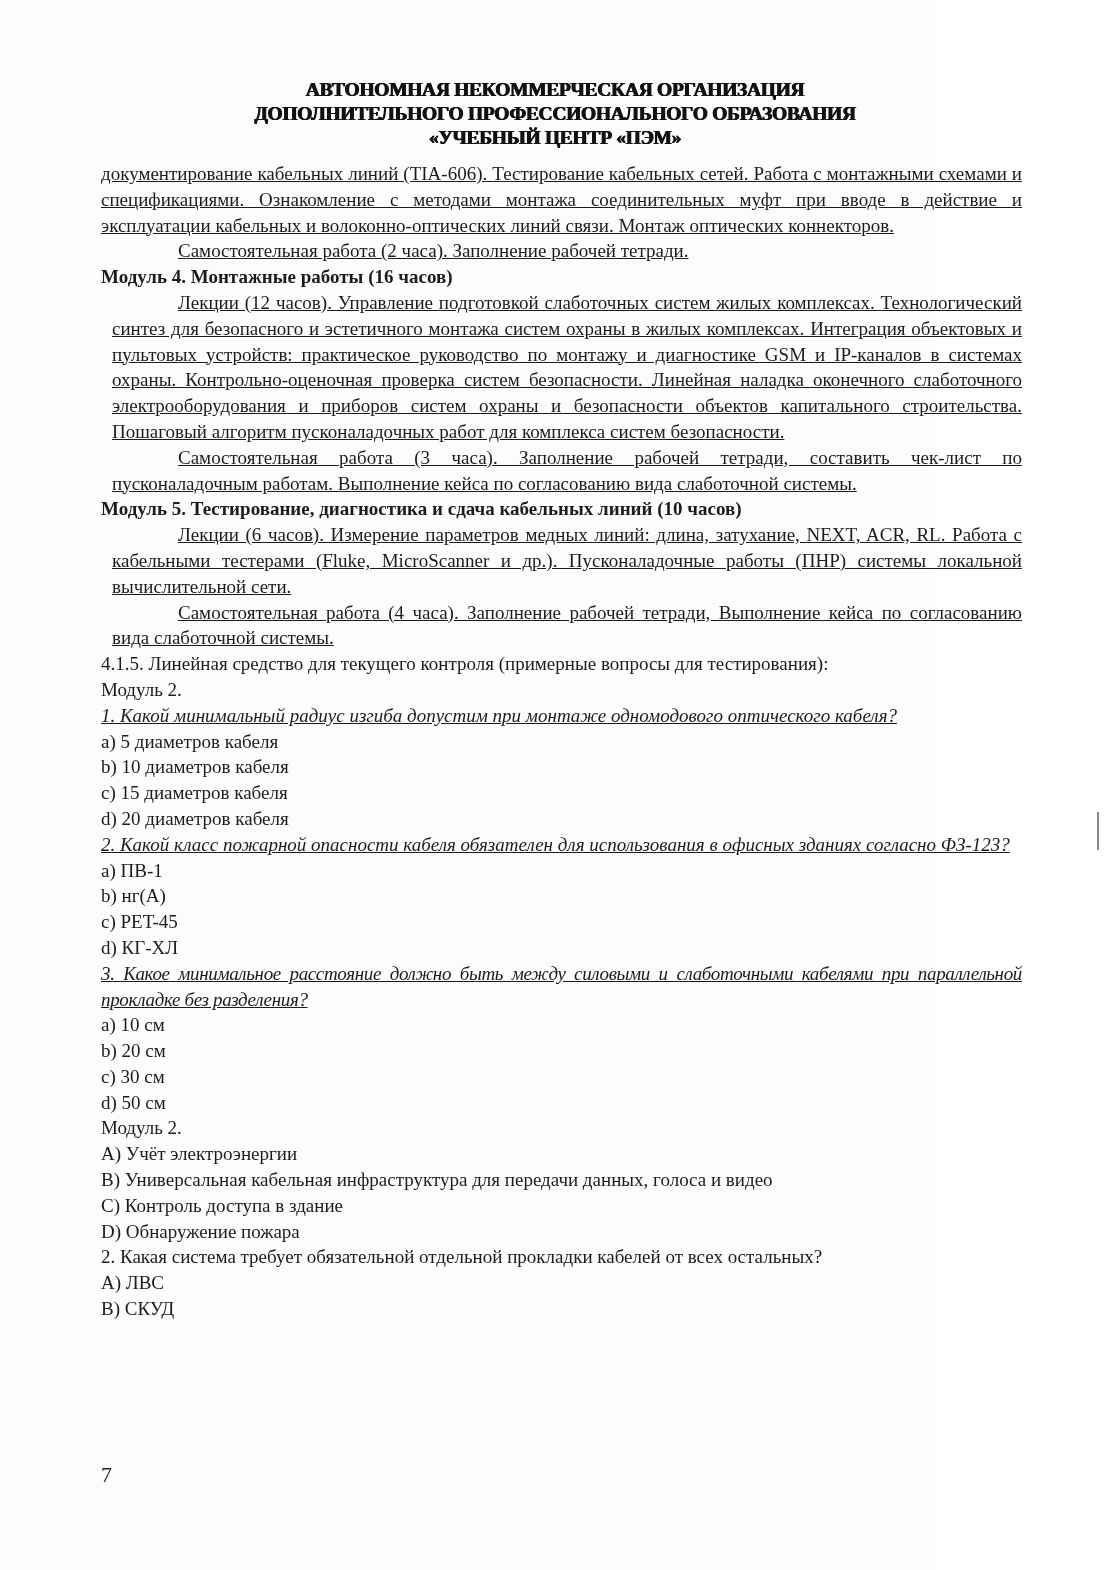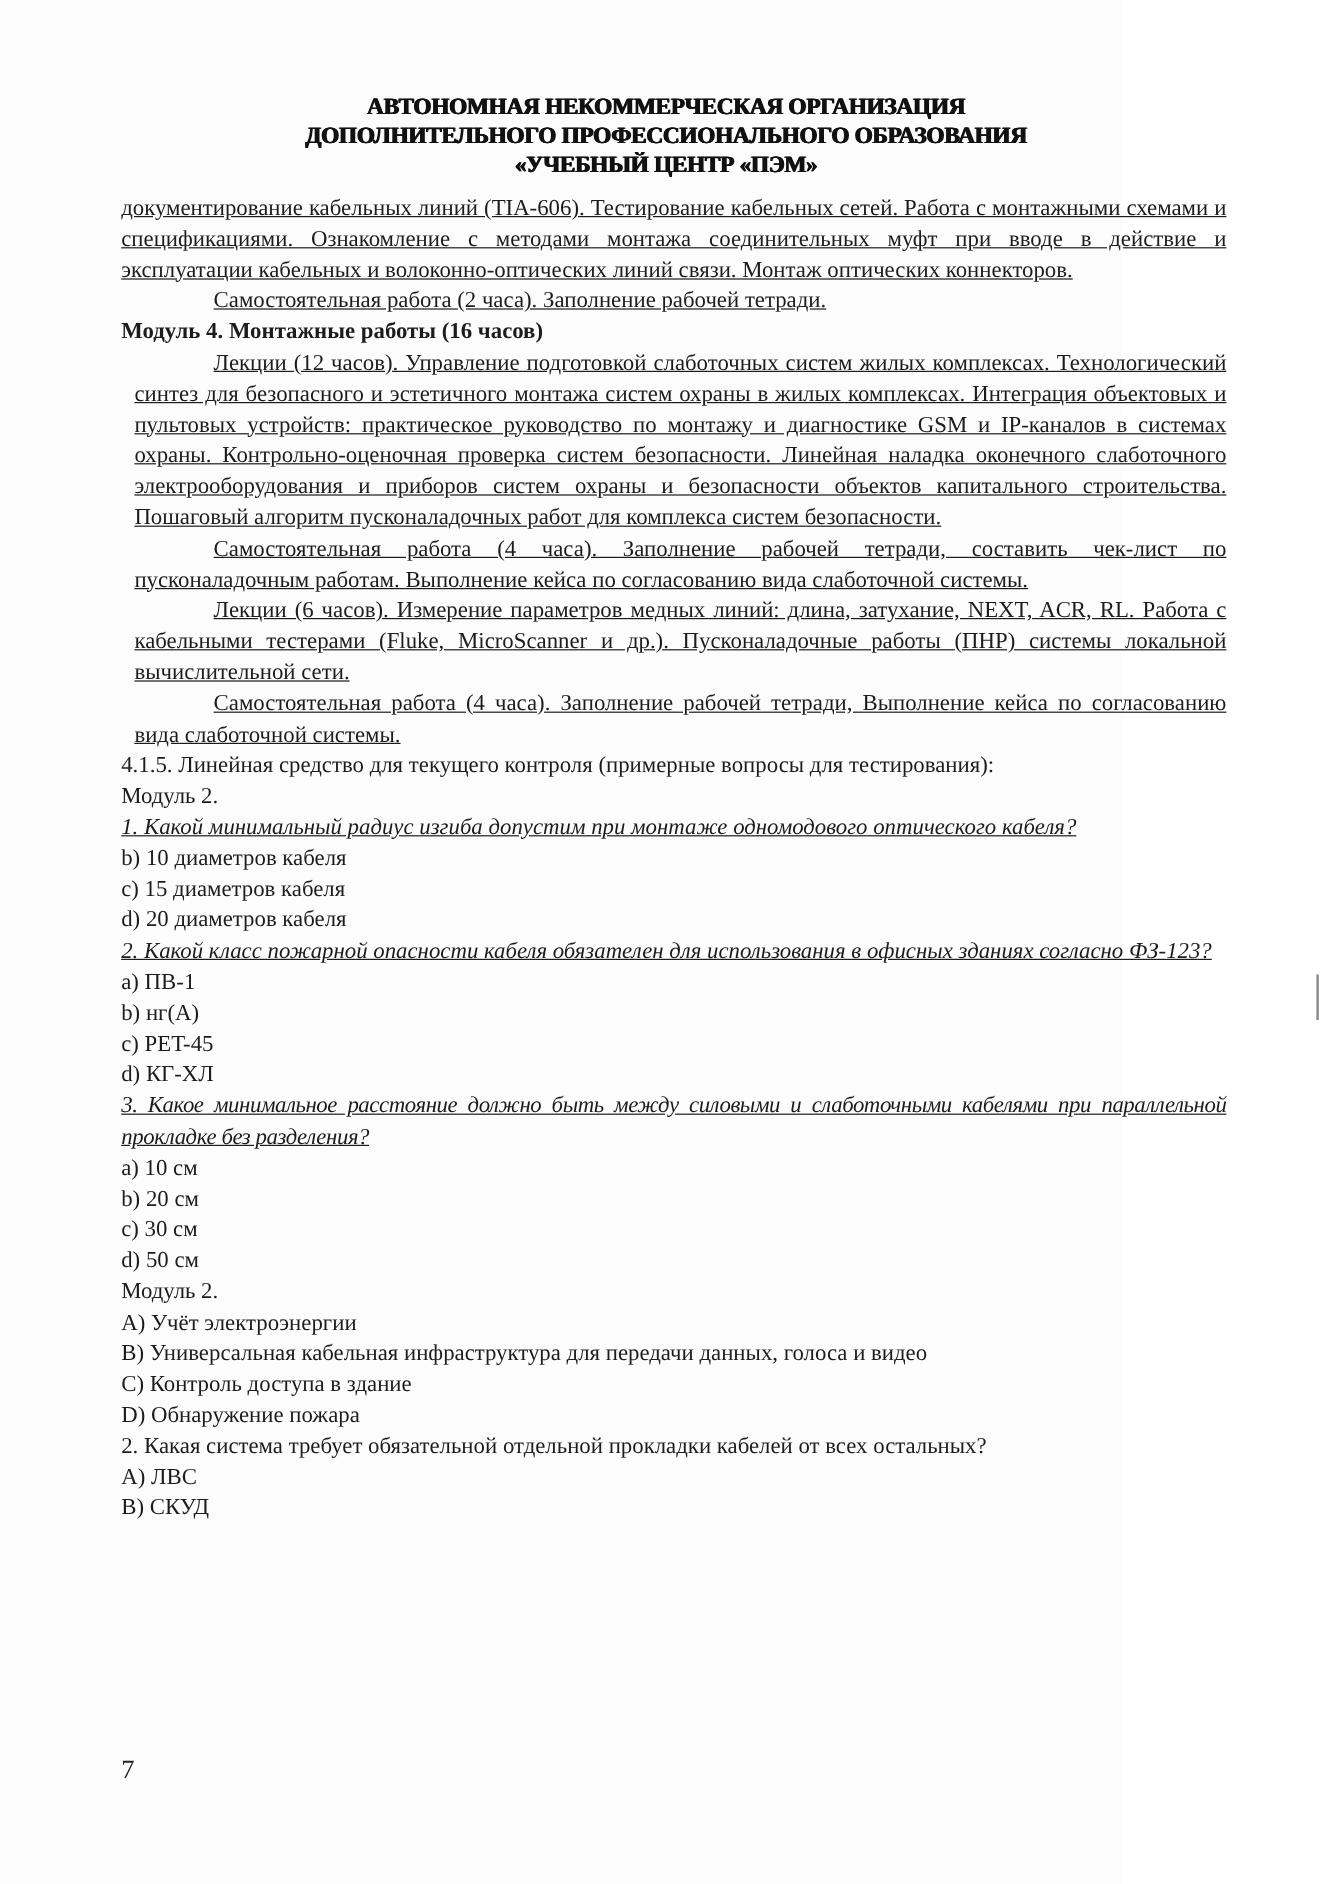--- a/index.html
+++ b/index.html
@@ -50,30 +50,32 @@
     <div>ДОПОЛНИТЕЛЬНОГО ПРОФЕССИОНАЛЬНОГО ОБРАЗОВАНИЯ</div>
     <div>«УЧЕБНЫЙ ЦЕНТР «ПЭМ»</div>
   </div>
 
   <div class="body">
     <p class="p">документирование кабельных линий (TIA-606). Тестирование кабельных сетей. Работа с монтажными схемами и спецификациями. Ознакомление с методами монтажа соединительных муфт при вводе в действие и эксплуатации кабельных и волоконно-оптических линий связи. Монтаж оптических коннекторов.</p>
     <p class="p indent">Самостоятельная работа (2 часа). Заполнение рабочей тетради.</p>
 
     <p class="line bold">Модуль 4. Монтажные работы (16 часов)</p>
     <p class="p indent">Лекции (12 часов). Управление подготовкой слаботочных систем жилых комплексах. Технологический синтез для безопасного и эстетичного монтажа систем охраны в жилых комплексах. Интеграция объектовых и пультовых устройств: практическое руководство по монтажу и диагностике GSM и IP-каналов в системах охраны. Контрольно-оценочная проверка систем безопасности. Линейная наладка оконечного слаботочного электрооборудования и приборов систем охраны и безопасности объектов капитального строительства. Пошаговый алгоритм пусконаладочных работ для комплекса систем безопасности.</p>
-    <p class="p indent">Самостоятельная работа (4 часа). Заполнение рабочей тетради, составить чек-лист по пусконаладочным работам. Выполнение кейса по согласованию вида слаботочной системы.</p>
+    <p class="p indent">Самостоятельная работа (3 часа). Заполнение рабочей тетради, составить чек-лист по пусконаладочным работам. Выполнение кейса по согласованию вида слаботочной системы.</p>
 
+    <p class="line bold">Модуль 5. Тестирование, диагностика и сдача кабельных линий (10 часов)</p>
     <p class="p indent">Лекции (6 часов). Измерение параметров медных линий: длина, затухание, NEXT, ACR, RL. Работа с кабельными тестерами (Fluke, MicroScanner и др.). Пусконаладочные работы (ПНР) системы локальной вычислительной сети.</p>
     <p class="p indent">Самостоятельная работа (4 часа). Заполнение рабочей тетради, Выполнение кейса по согласованию вида слаботочной системы.</p>
 
     <p class="line">4.1.5. Линейная средство для текущего контроля (примерные вопросы для тестирования):</p>
 
     <p class="line">Модуль 2.</p>
 
     <p class="p ital">1. Какой минимальный радиус изгиба допустим при монтаже одномодового оптического кабеля?</p>
+    <p class="line">a) 5 диаметров кабеля</p>
     <p class="line">b) 10 диаметров кабеля</p>
     <p class="line">c) 15 диаметров кабеля</p>
     <p class="line">d) 20 диаметров кабеля</p>
 
     <p class="p ital">2. Какой класс пожарной опасности кабеля обязателен для использования в офисных зданиях согласно ФЗ-123?</p>
     <p class="line">a) ПВ-1</p>
     <p class="line">b) нг(А)</p>
     <p class="line">c) PET-45</p>
     <p class="line">d) КГ-ХЛ</p>
 

